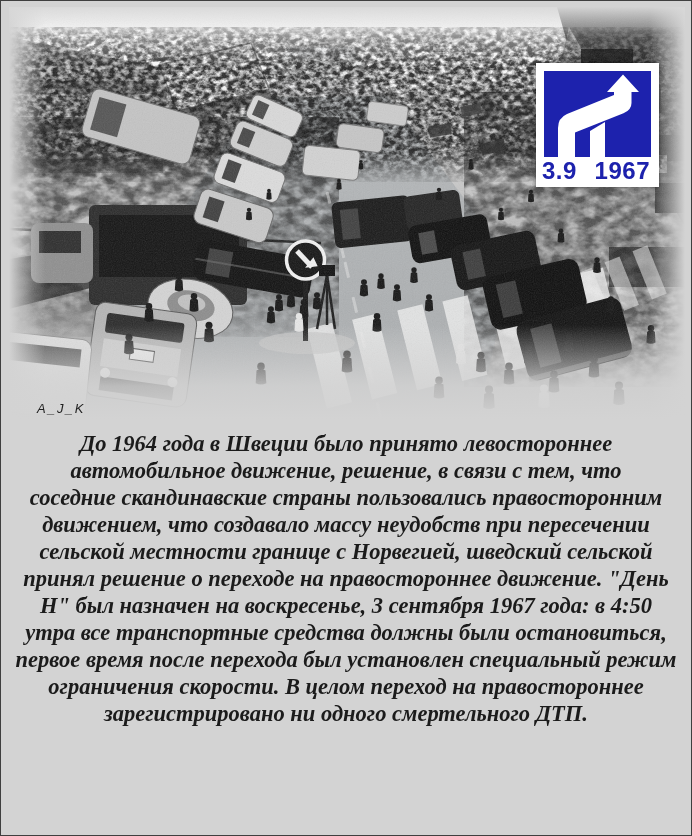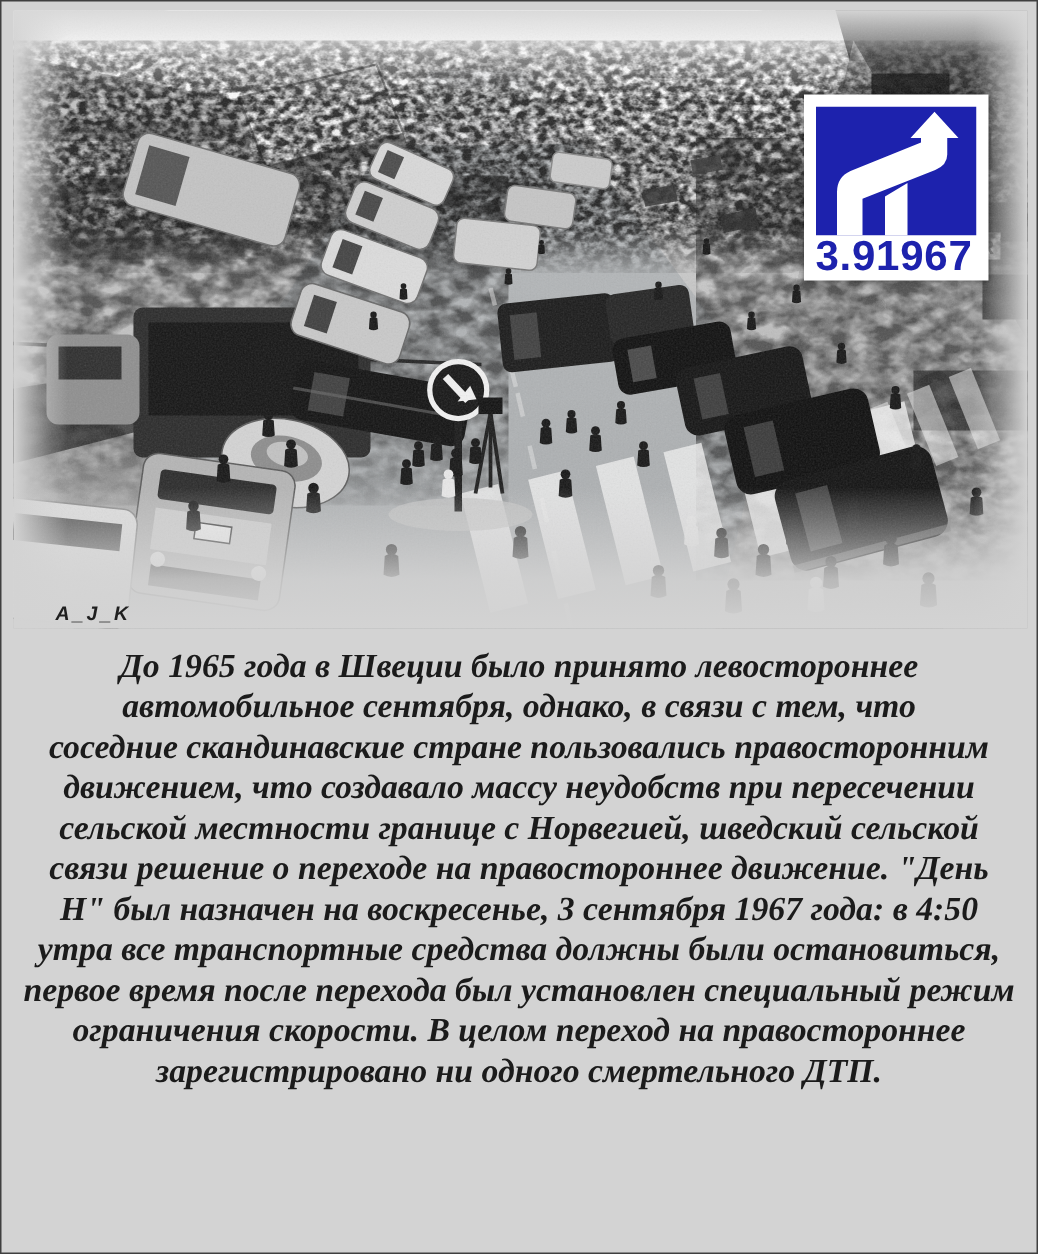--- a/index.html
+++ b/index.html
@@ -15,28 +15,28 @@
   
   .hlogo{
     position:absolute; left:527px; top:56px; width:123px; height:124px;
     background:#ffffff; box-shadow:0 0 3px rgba(0,0,0,.45);
   }
   .hlogo .bluebox{
     position:absolute; left:8px; top:8px; width:107px; height:86px;
   }
   .hlogo .daterow{
     position:absolute; left:0; right:0; bottom:2px; height:28px;
-    display:flex; justify-content:center; align-items:center;
+    display:flex; justify-content:space-between; align-items:center;
     padding:0 9px 0 6px;
     font-family:"Liberation Sans", sans-serif; font-weight:bold;
-    font-size:28px; letter-spacing:0.5px; color:#1d22ad; line-height:1;
+    font-size:24px; letter-spacing:0.5px; color:#1d22ad; line-height:1;
   }
   .watermark{
     position:absolute; left:28px; top:394px;
-    font-family:"Liberation Sans", sans-serif; font-style:italic; font-weight:bold;
+    font-family:"Liberation Sans", sans-serif; font-style:italic; font-weight:normal;
     font-size:13px; letter-spacing:2px; color:#1f1f1f;
   }
   .article{
     position:absolute; top:429px; left:0; width:100%;
     text-align:center; color:#1b1b1b;
   }
   .article .line{
     font-style:italic; font-weight:700; font-size:22.5px; line-height:27px;
     white-space:nowrap;
   }
@@ -357,26 +357,26 @@
       <div class="daterow">
         <span>3.9</span>
         <span>1967</span>
       </div>
     </div>
 
     <div class="watermark">A_J_K</div>
   </div>
 
   <div class="article">
-    <div class="line">До 1965 года в Швеции было принято левостороннее</div>
-    <div class="line">автомобильное сентября, однако, в связи с тем, что</div>
-    <div class="line">соседние скандинавские стране пользовались правосторонним</div>
+    <div class="line">До 1964 года в Швеции было принято левостороннее</div>
+    <div class="line">автомобильное движение, решение, в связи с тем, что</div>
+    <div class="line">соседние скандинавские страны пользовались правосторонним</div>
     <div class="line">движением, что создавало массу неудобств при пересечении</div>
     <div class="line">сельской местности границе с Норвегией, шведский сельской</div>
-    <div class="line">связи решение о переходе на правостороннее движение. "День</div>
+    <div class="line">принял решение о переходе на правостороннее движение. "День</div>
     <div class="line">Н" был назначен на воскресенье, 3 сентября 1967 года: в 4:50</div>
     <div class="line">утра все транспортные средства должны были остановиться,</div>
     <div class="line">первое время после перехода был установлен специальный режим</div>
     <div class="line">ограничения скорости. В целом переход на правостороннее</div>
     <div class="line">зарегистрировано ни одного смертельного ДТП.</div>
   </div>
 
 </div>
 
 </body></html>

